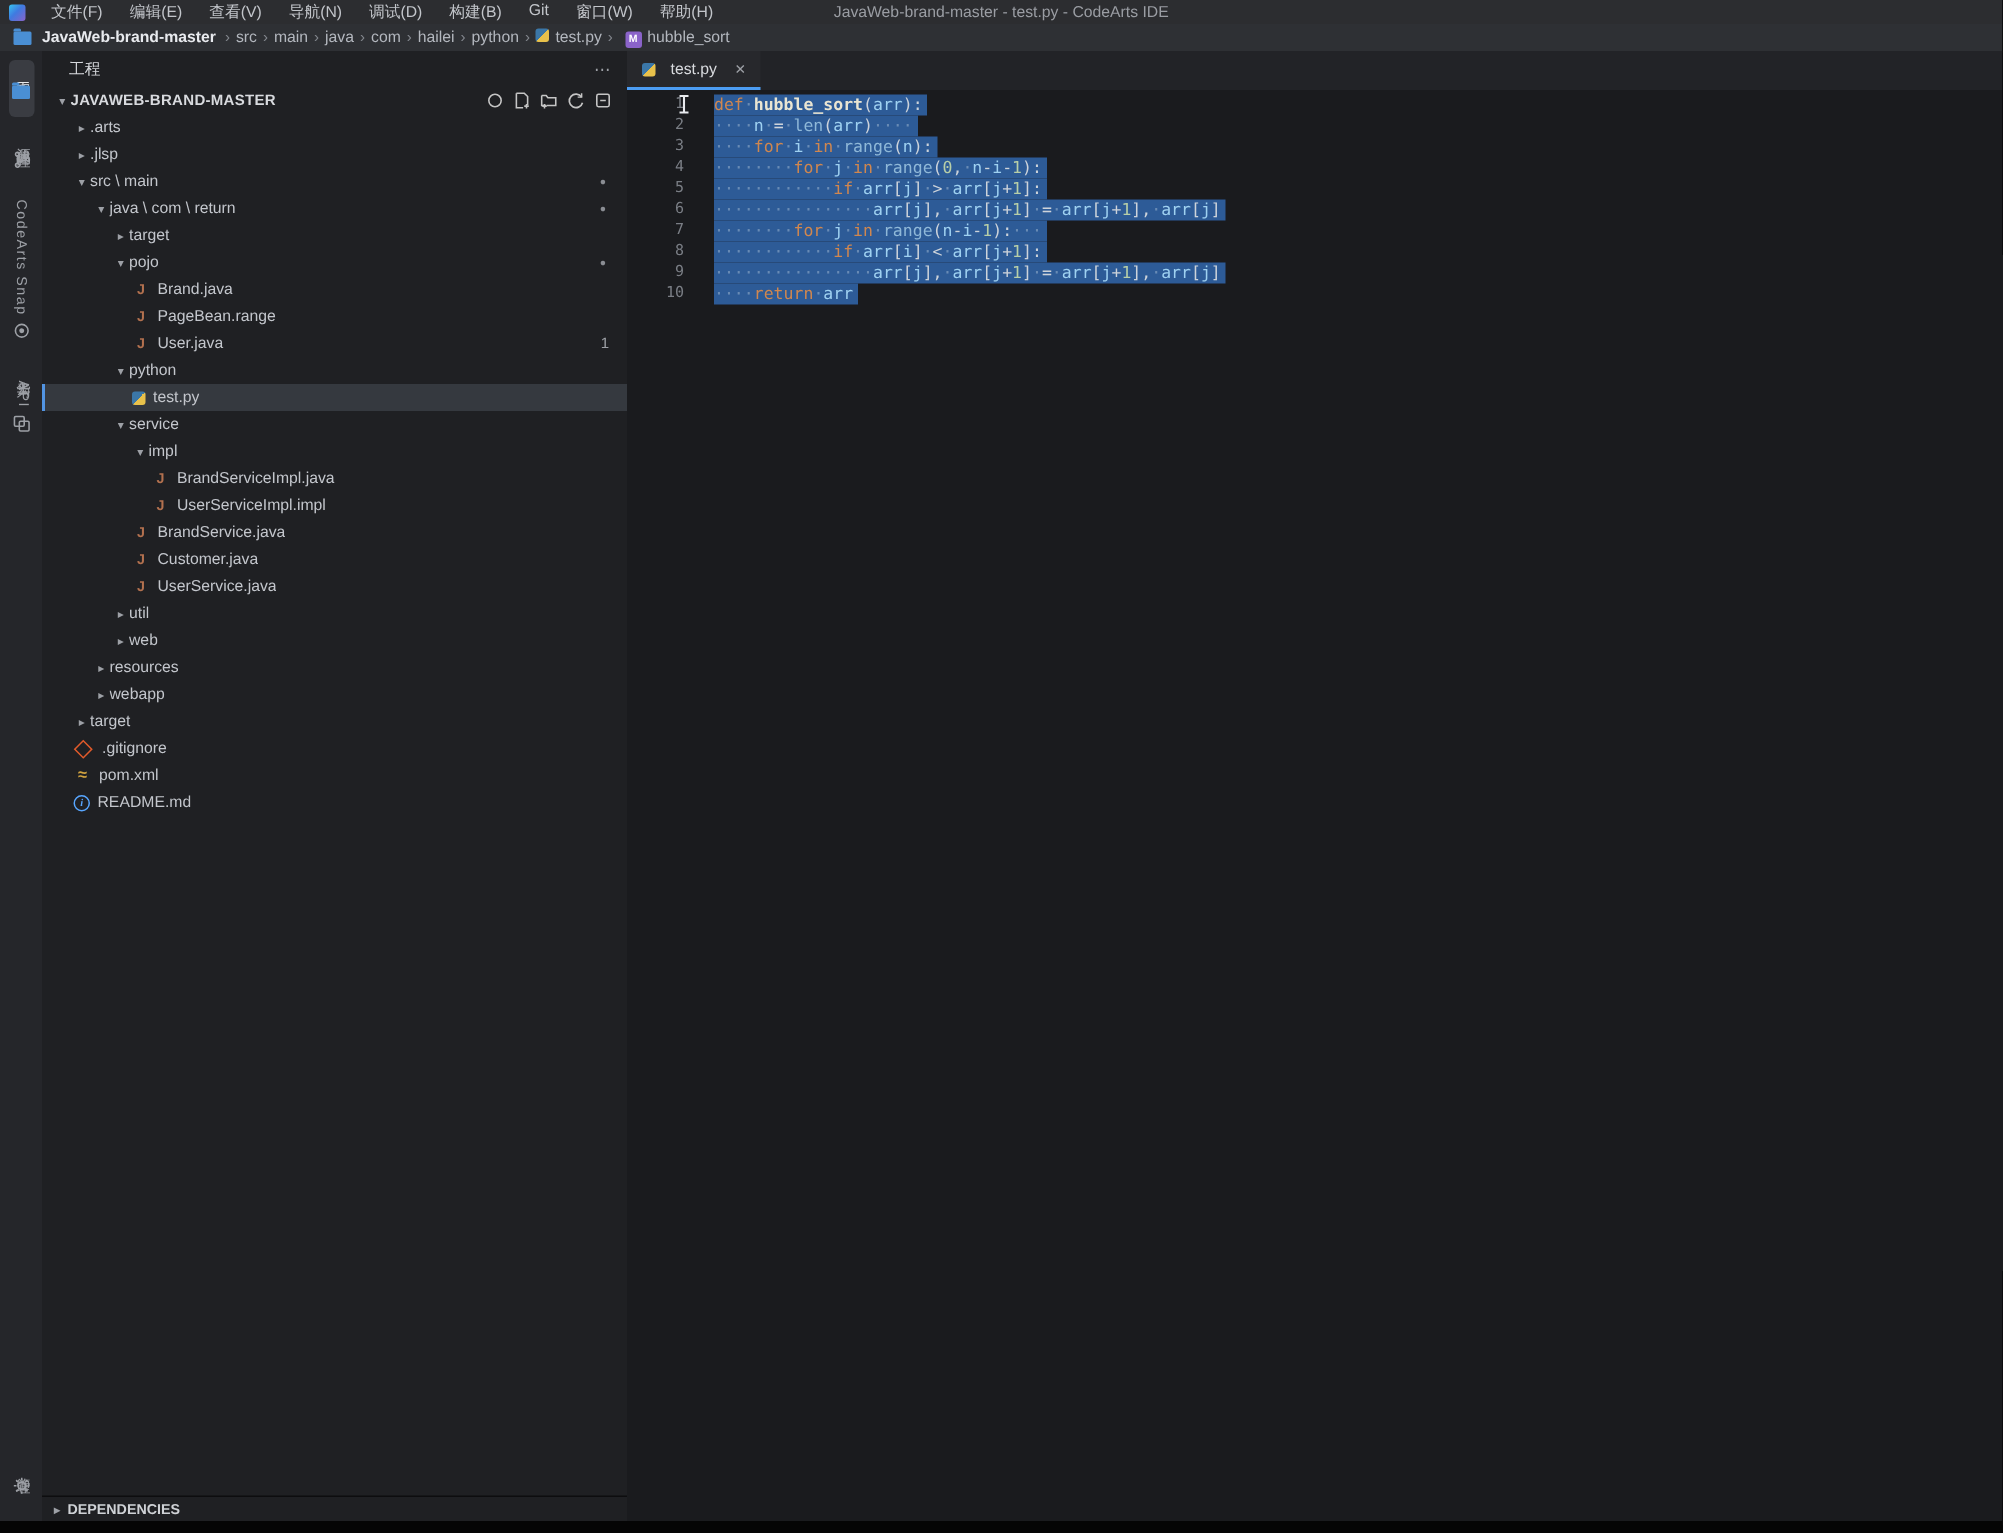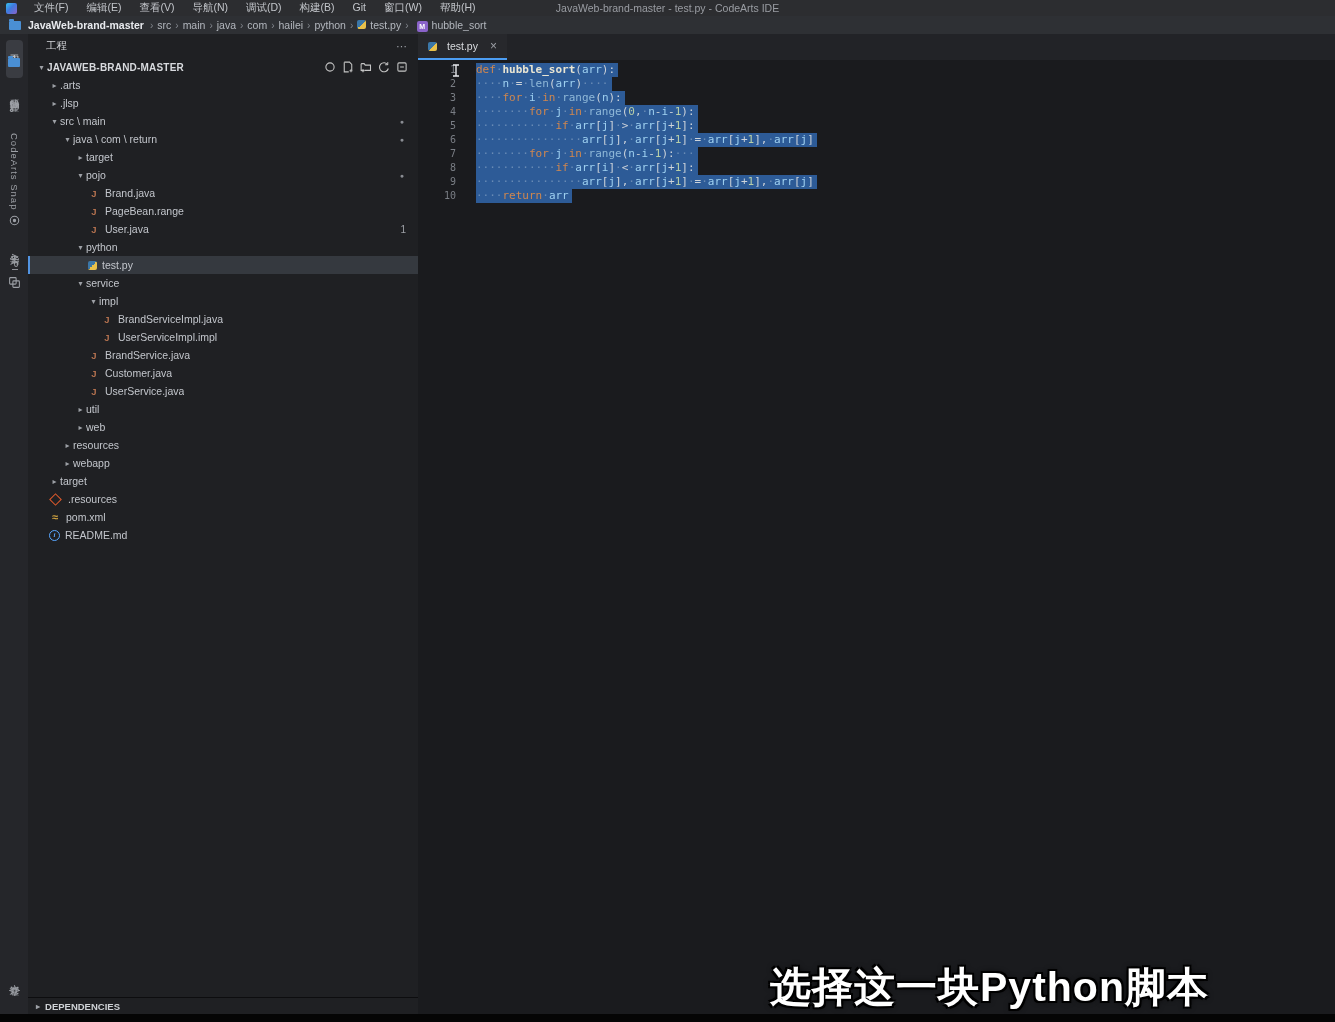--- a/index.html
+++ b/index.html
@@ -304,21 +304,21 @@
         <div class="tree-row" style="padding-left: 34px;">
           <span class="arrow">▸</span>
           <span class="label">webapp</span>
         </div>
         <div class="tree-row" style="padding-left: 21px;">
           <span class="arrow">▸</span>
           <span class="label">target</span>
         </div>
         <div class="tree-row" style="padding-left: 21px;">
           <span class="fic fic-git"></span>
-          <span class="label">.resources</span>
+          <span class="label">.gitignore</span>
         </div>
         <div class="tree-row" style="padding-left: 21px;">
           <span class="fic fic-xml">≈</span>
           <span class="label">pom.xml</span>
         </div>
         <div class="tree-row" style="padding-left: 21px;">
           <span class="fic fic-info">i</span>
           <span class="label">README.md</span>
         </div>
       </div>
@@ -379,16 +379,15 @@
         </div>
       </div>
   </div>
 
   <div class="ibeam">
     <svg width="8" height="13" viewBox="0 0 8 13">
         <path d="M1 1h6M1 12h6M4 1v11" stroke="#e8eaee" stroke-width="1.4" fill="none"></path>
       </svg>
   </div>
 
-  <div class="caption">选择这一块Python脚本</div>
 
   <div class="bottomstrip"></div>
 </div>
 
 </body></html>

